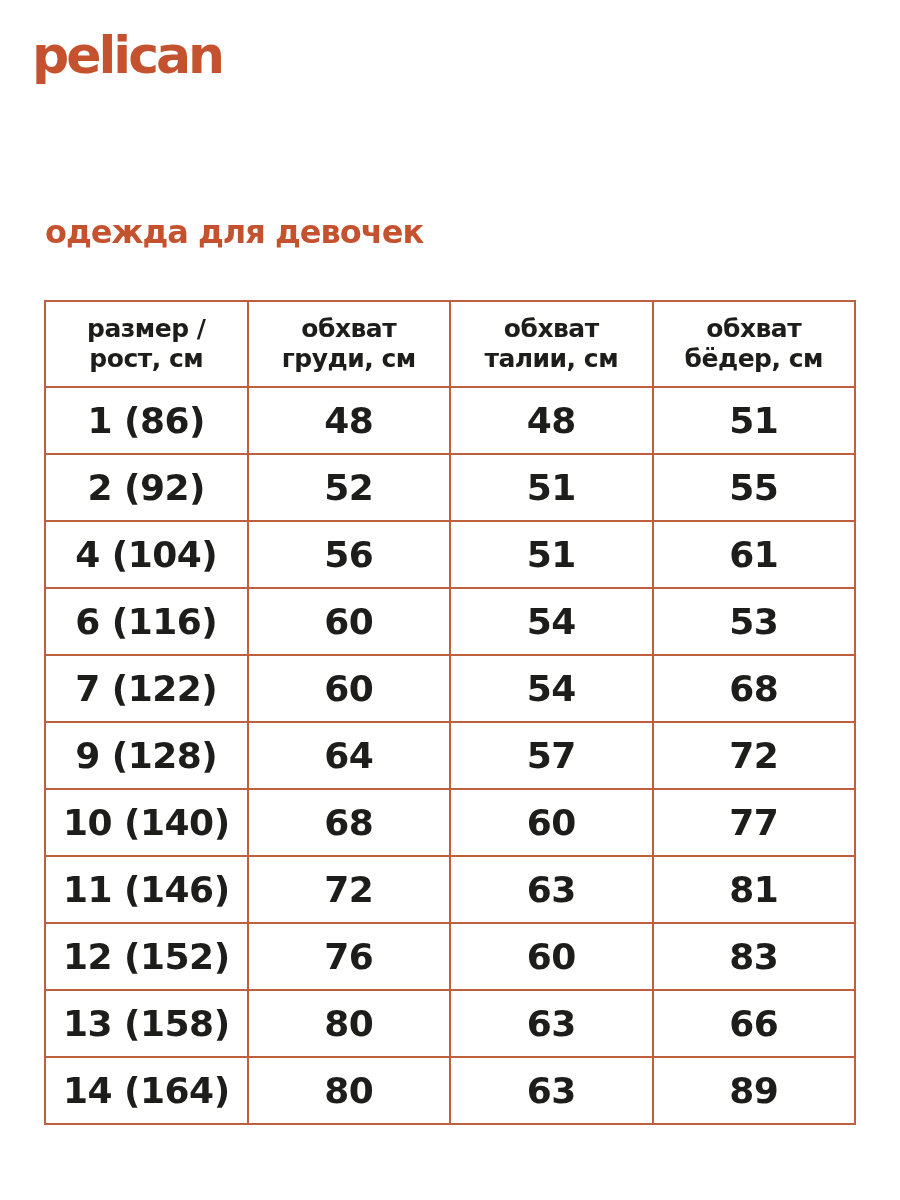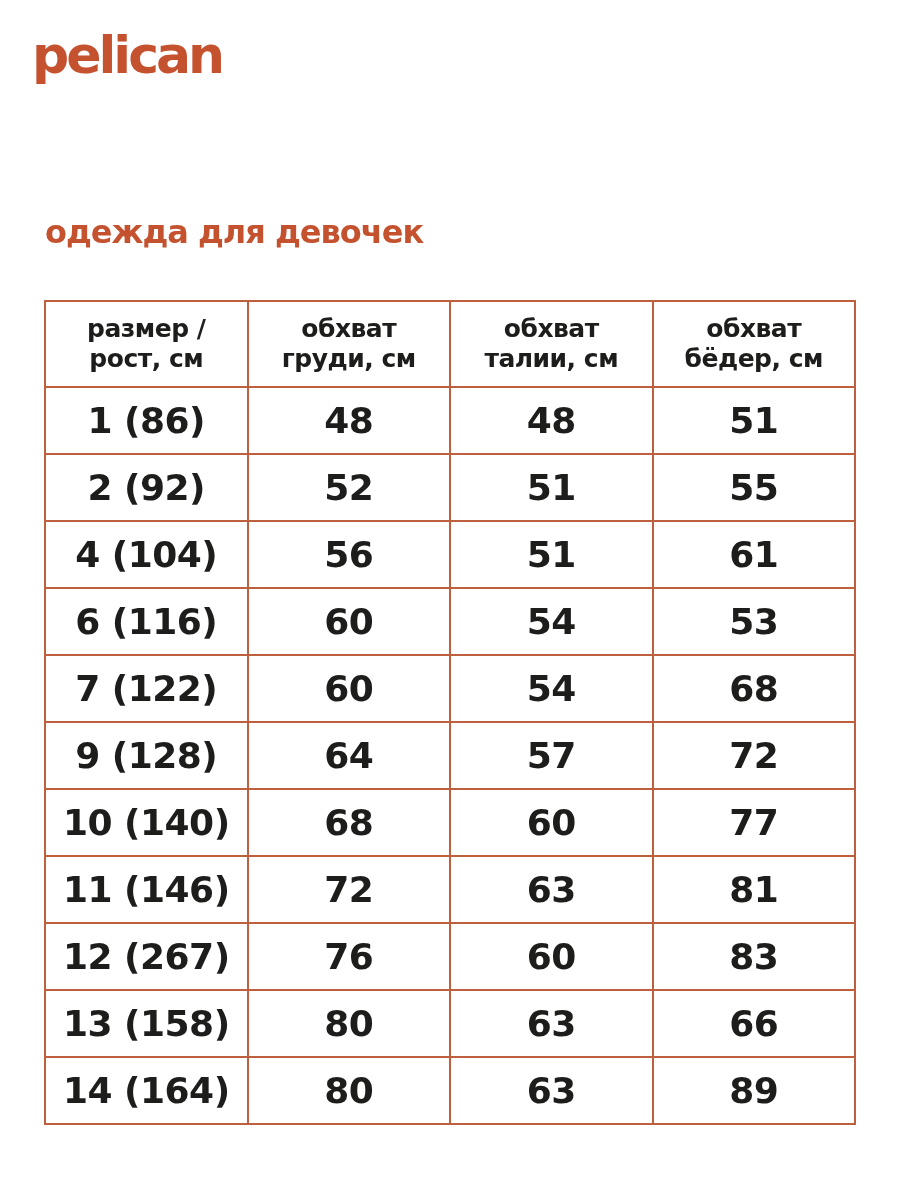--- a/index.html
+++ b/index.html
@@ -144,21 +144,21 @@
           <td>60</td>
           <td>77</td>
         </tr>
         <tr>
           <td>11 (146)</td>
           <td>72</td>
           <td>63</td>
           <td>81</td>
         </tr>
         <tr>
-          <td>12 (267)</td>
+          <td>12 (152)</td>
           <td>76</td>
           <td>60</td>
           <td>83</td>
         </tr>
         <tr>
           <td>13 (158)</td>
           <td>80</td>
           <td>63</td>
           <td>66</td>
         </tr>

